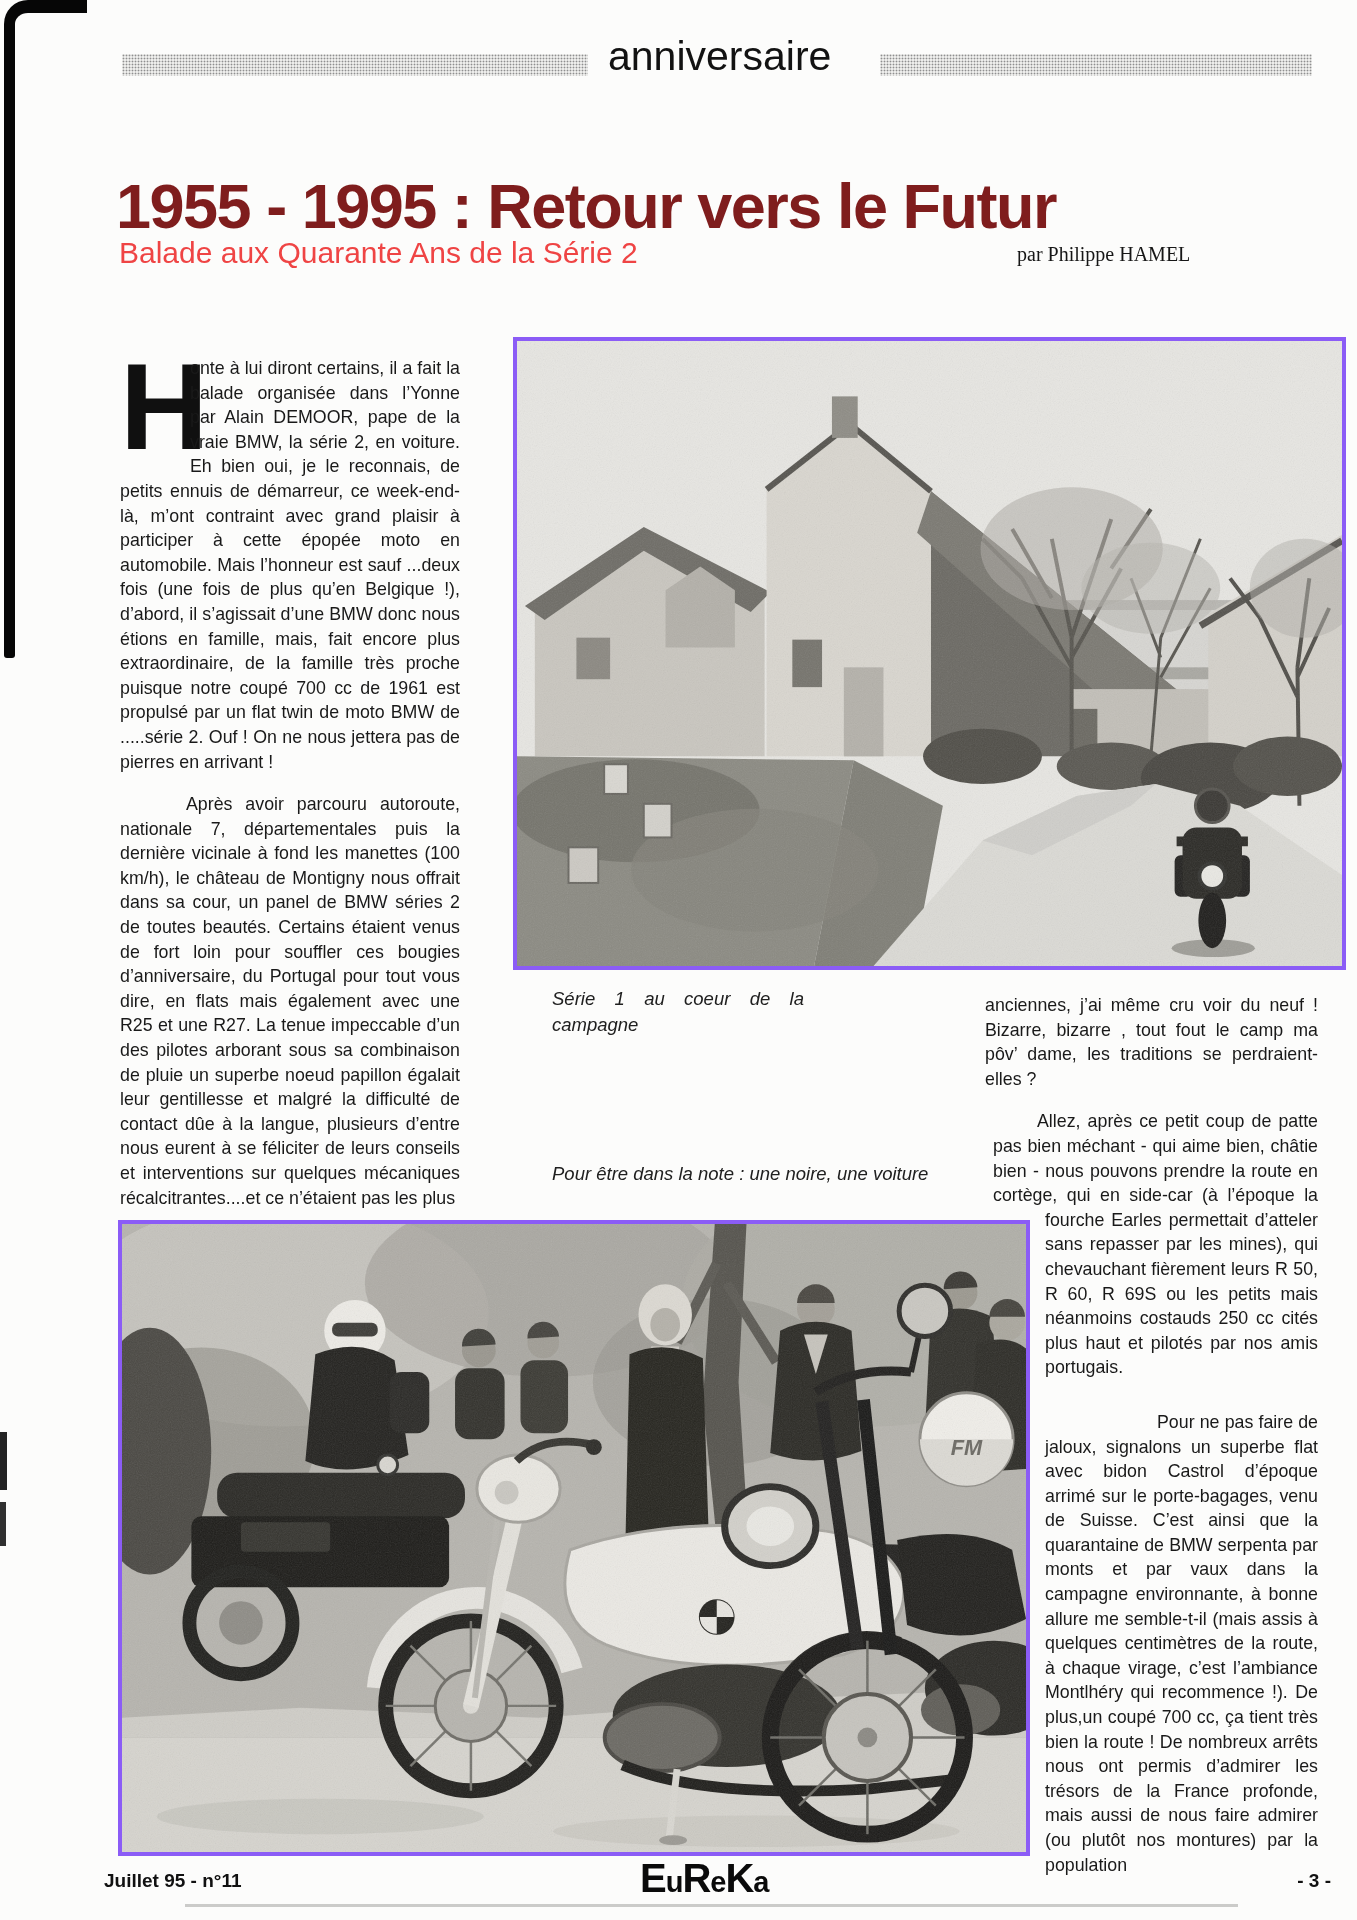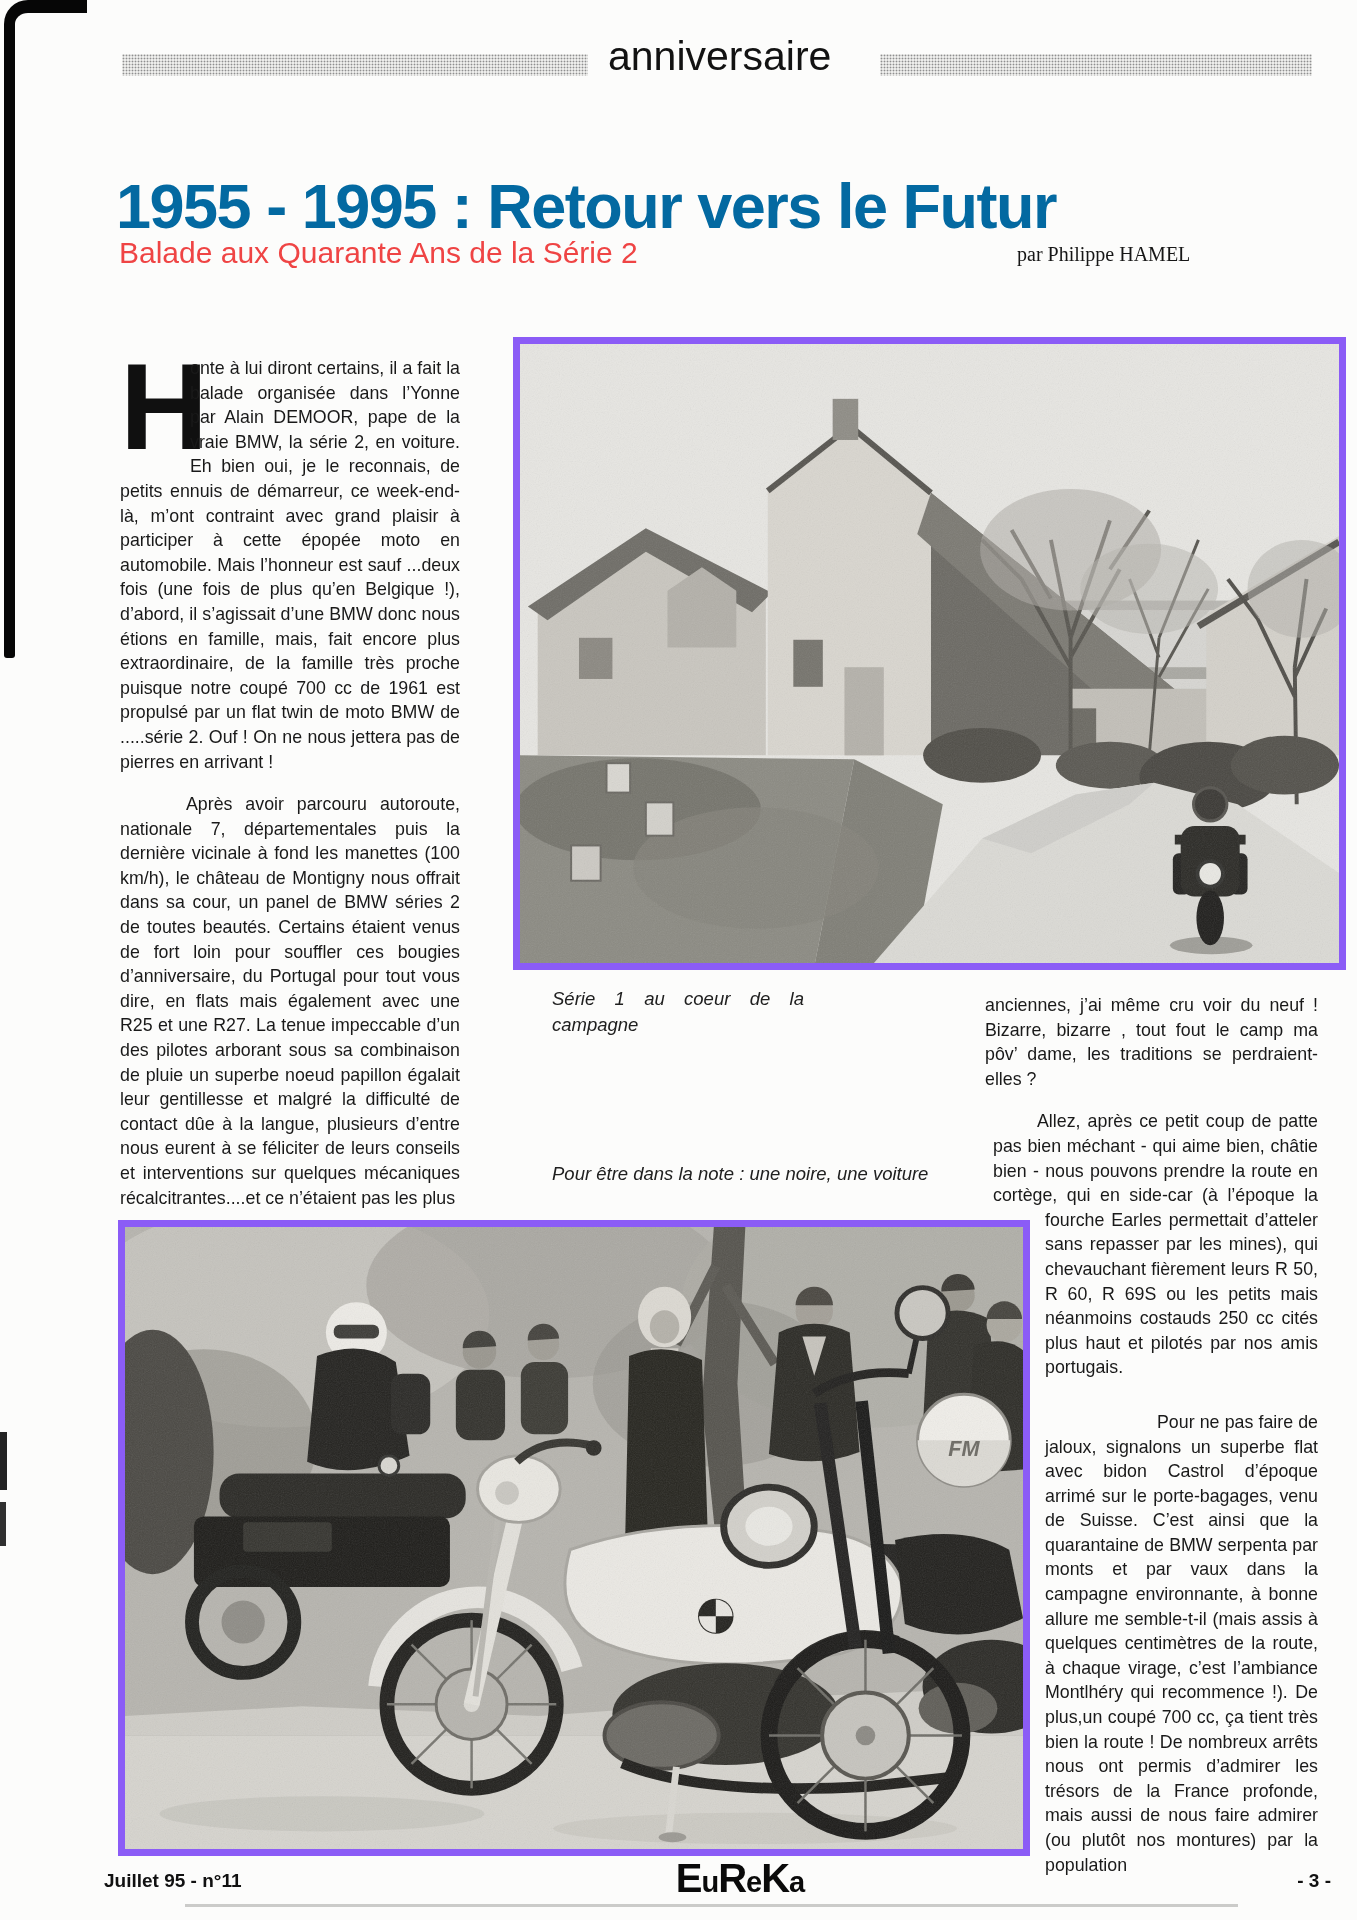--- a/index.html
+++ b/index.html
@@ -27,21 +27,21 @@
   }
   .halftone.left{left:122px;width:466px;}
   .halftone.right{left:880px;width:432px;}
   .kicker-word{
     position:absolute;left:608px;top:33px;width:250px;
     font-size:41px;line-height:46px;font-weight:400;color:#121212;text-align:left;
   }
   
   .headline{
     position:absolute;left:116px;top:132px;width:1180px;
-    font-size:63px;line-height:64px;font-weight:700;letter-spacing:-1.5px;color:#0369a1;white-space:nowrap;
+    font-size:63px;line-height:64px;font-weight:700;letter-spacing:-1.5px;color:#7f1d1d;white-space:nowrap;
   }
   .standfirst{
     position:absolute;left:119px;top:236px;width:700px;
     font-size:30px;line-height:34px;font-weight:400;color:#ef4444;white-space:nowrap;
   }
   .byline{
     position:absolute;left:1017px;top:242px;width:300px;
     font-size:20px;line-height:24px;color:#161616;white-space:nowrap;font-family:Liberation Serif, serif;
   }
   
@@ -58,31 +58,31 @@
   .col-right{
     position:absolute;left:985px;top:993px;width:333px;height:895px;overflow:hidden;
   }
   .photo-intrusion{
     float:left;width:60px;height:862px;
     shape-outside:polygon(0 227px,60px 227px,60px 862px,0 862px);
   }
   .col-right .para-4{margin-top:18px;text-indent:44px;margin-left:8px;}
   .col-right .para-5{margin-top:30px;text-indent:112px;}
   
-  .photo{position:absolute;border:7px solid #8b5cf6;box-sizing:border-box;background:#15803d;}
+  .photo{position:absolute;border:4px solid #8b5cf6;box-sizing:border-box;background:#15803d;}
   .photo svg{display:block;width:100%;height:100%;}
   .photo-top{left:513px;top:337px;width:833px;height:633px;}
   .photo-bottom{left:118px;top:1220px;width:912px;height:636px;}
   .caption{font-style:italic;font-size:18.5px;line-height:26px;color:#202020;}
   .caption-top{position:absolute;left:552px;top:986px;width:252px;text-align:justify;}
   .caption-bottom{position:absolute;left:552px;top:1161px;width:440px;white-space:nowrap;}
   
   .footer-issue{position:absolute;left:104px;top:1870px;font-size:19px;font-weight:700;color:#111;white-space:nowrap;}
   .footer-page{position:absolute;right:26px;top:1870px;font-size:19px;font-weight:700;color:#111;white-space:nowrap;}
-  .footer-logo{position:absolute;left:640px;top:1856px;width:200px;text-align:center;
+  .footer-logo{position:absolute;left:640px;top:1856px;width:200px;
     font-weight:700;color:#0a0a0a;letter-spacing:-1px;white-space:nowrap;}
   .footer-logo .lg{font-size:40px;line-height:44px;}
   .footer-logo .sm{font-size:29px;line-height:44px;}
   .footer-rule{position:absolute;left:185px;top:1904px;width:1053px;height:3px;background:#cbcbc9;}
 </style>
 </head>
 <body>
 
 <div class="page">
 

